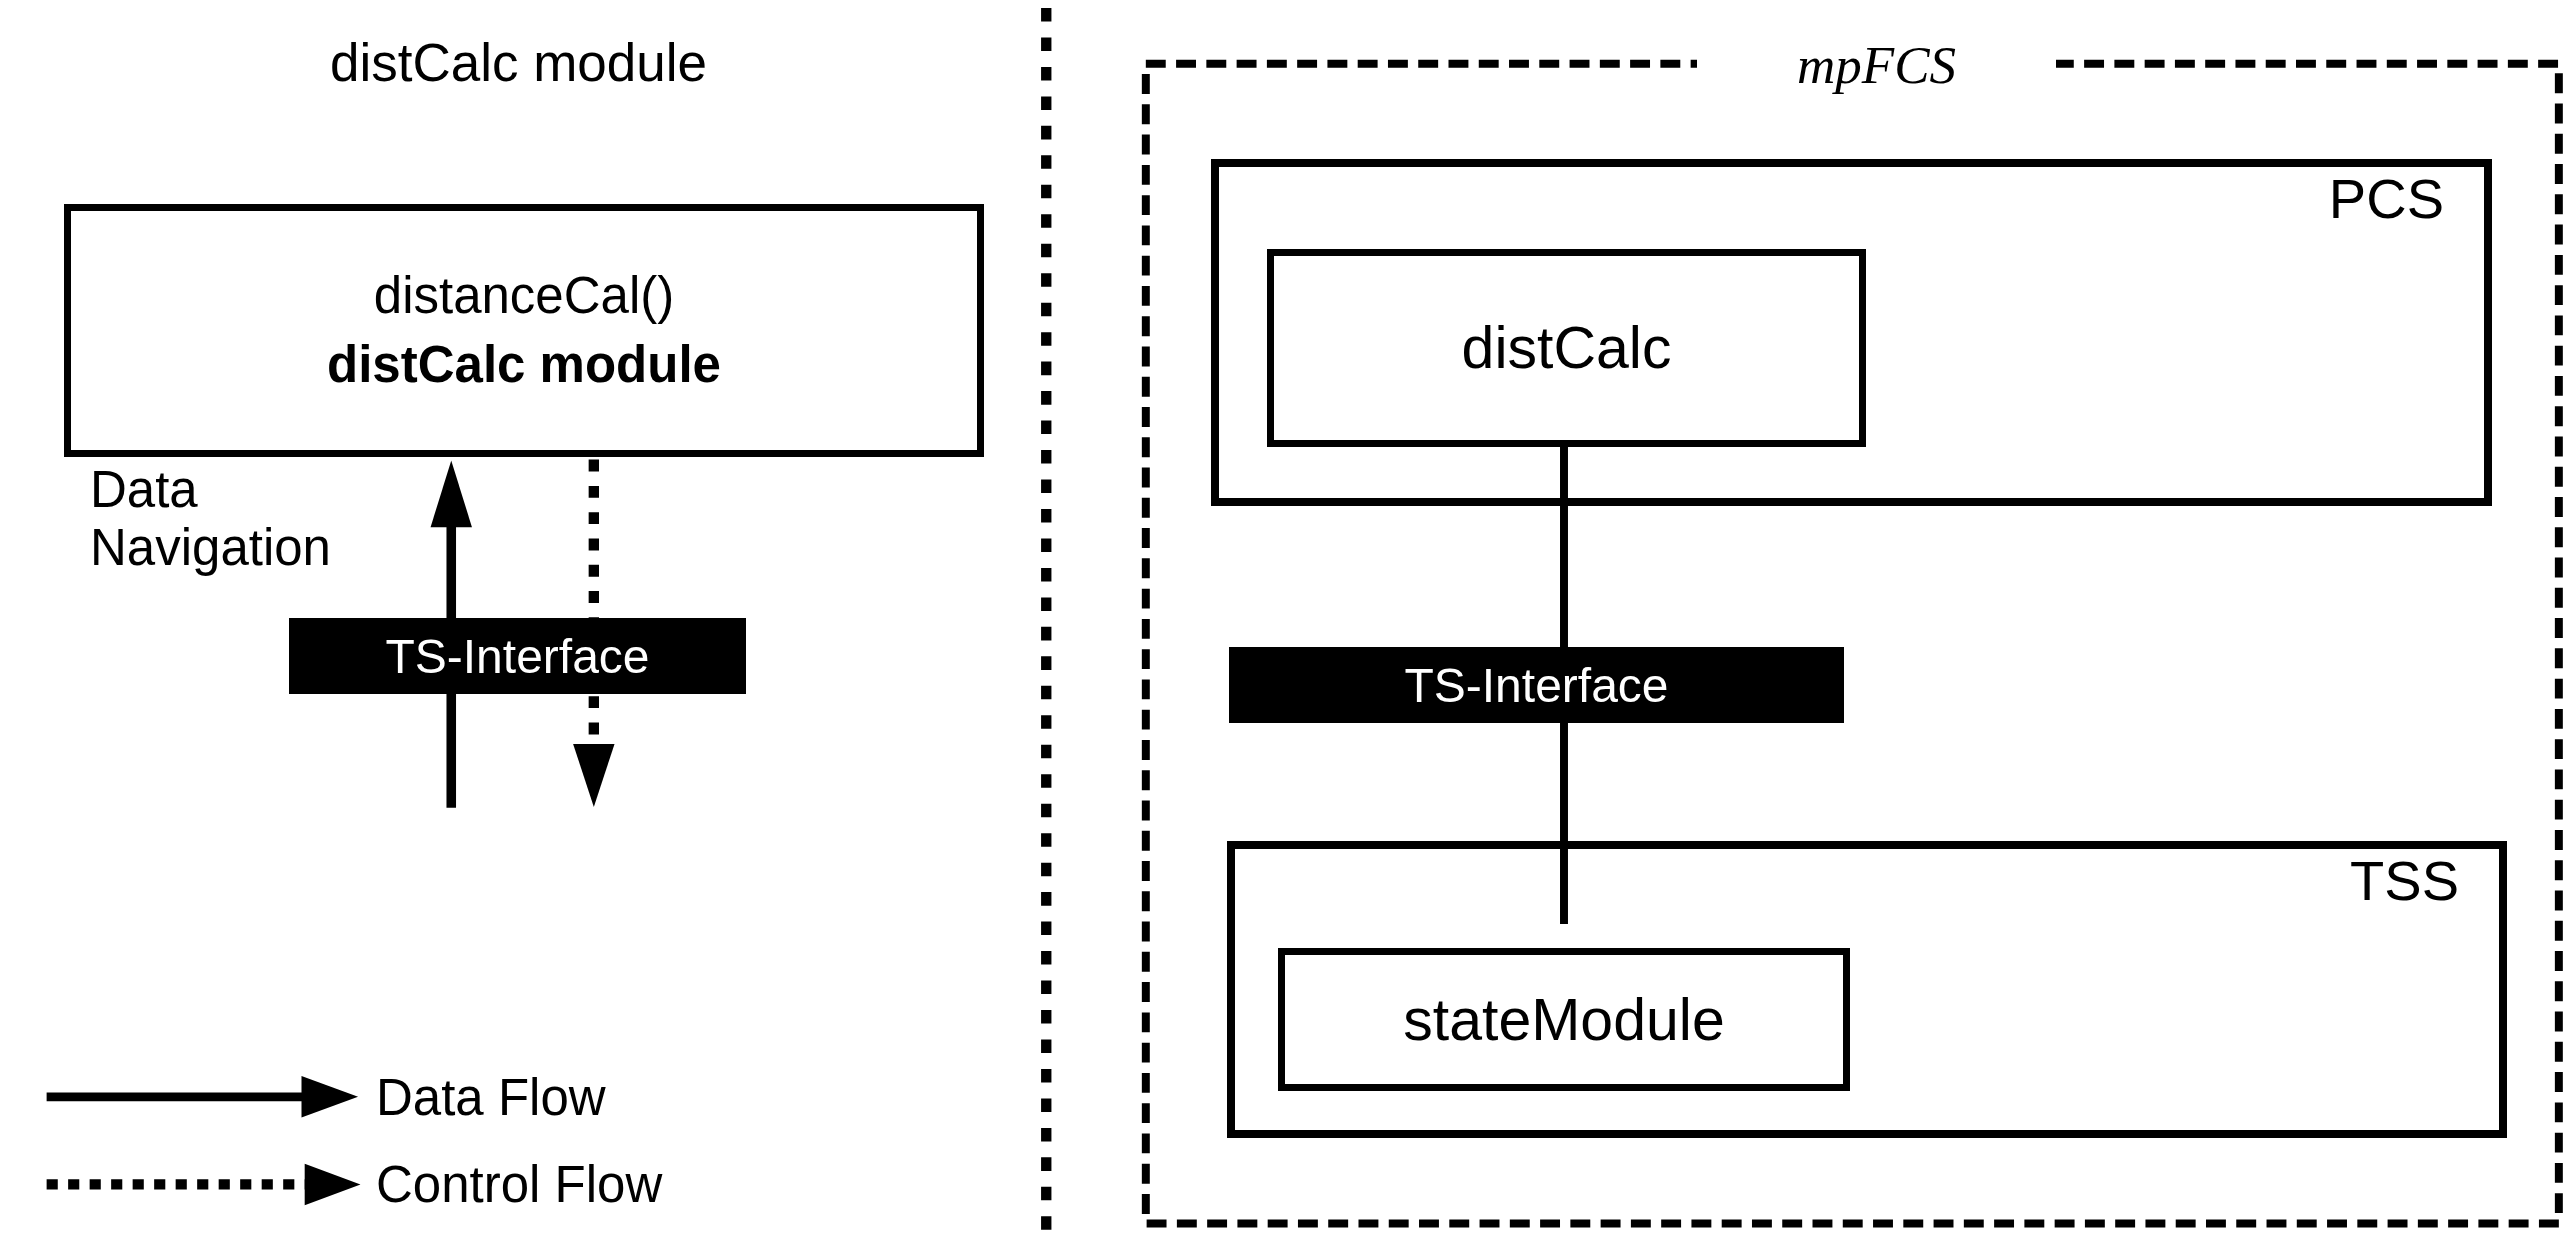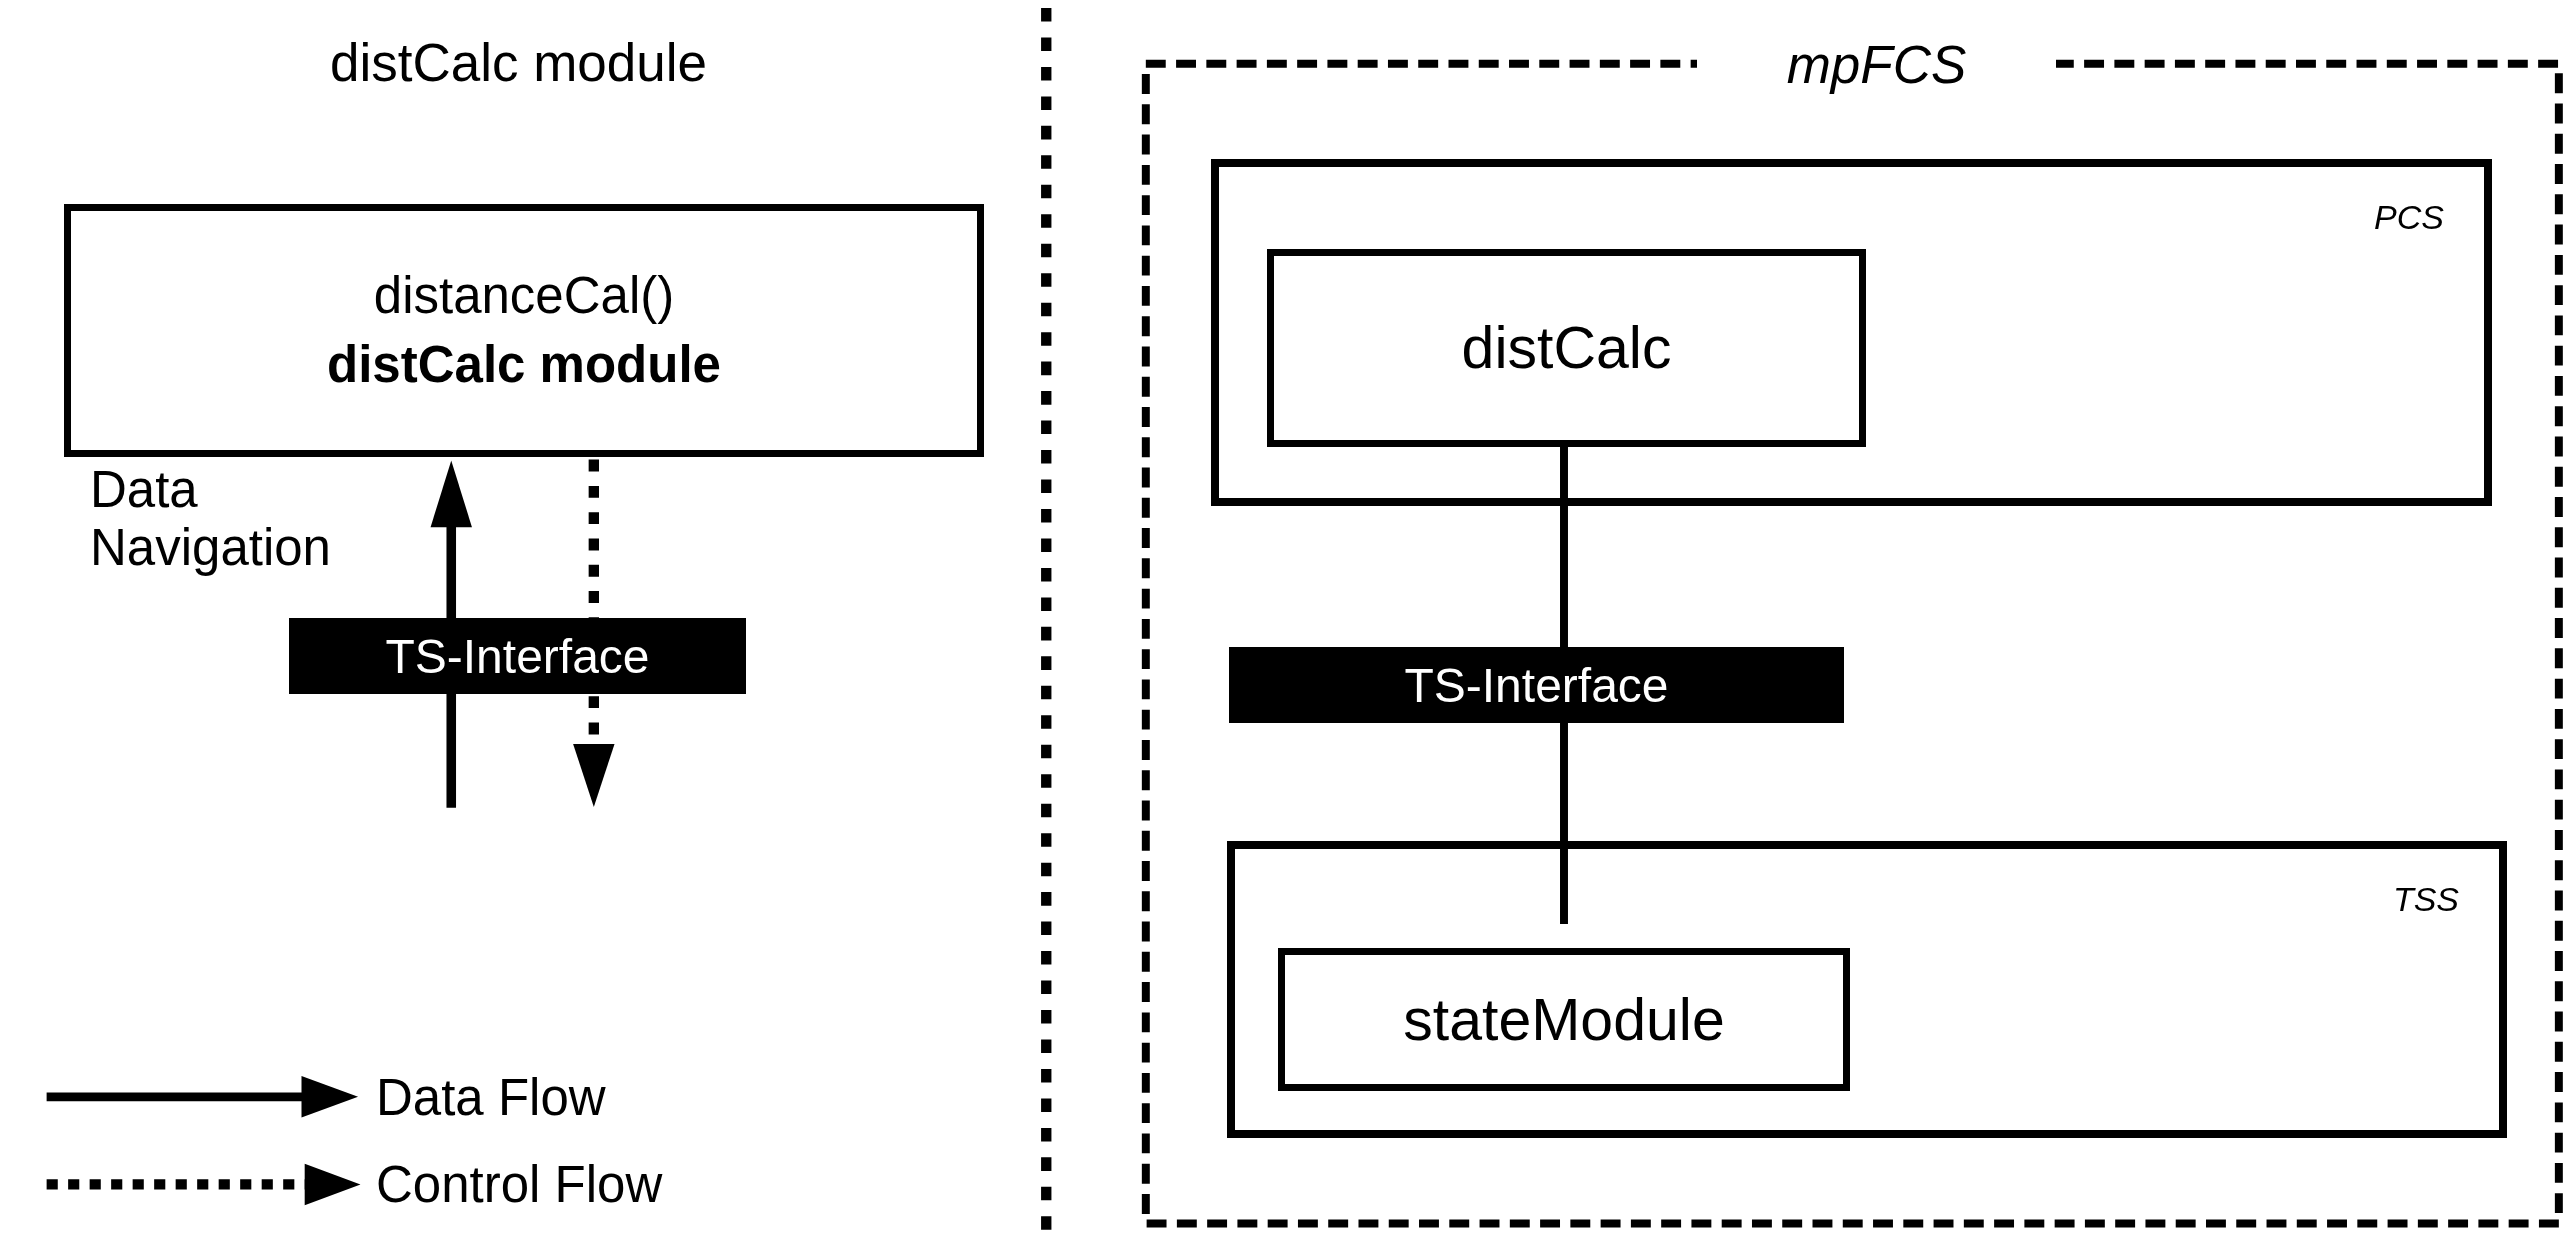--- a/index.html
+++ b/index.html
@@ -56,28 +56,28 @@
   .bar-left{left:289px;top:618px;width:457px;height:76px;}
   .legend-label{font-size:51px;line-height:59px;}
   .legend-label-1{left:376px;top:1068px;}
   .legend-label-2{left:376px;top:1155px;}
 
   
   .mpfcs-label{
     left:1697px;top:28px;width:359px;height:73px;
     background:var(--paper);
     display:flex;align-items:center;justify-content:center;
-    font-size:53px;font-style:italic;
+    font-size:53px;font-style:italic;font-family:Liberation Serif, serif;
   }
   .sys-box{border:8px solid var(--ink);}
   .pcs-box{left:1211px;top:159px;width:1281px;height:347px;}
   .tss-box{left:1227px;top:841px;width:1280px;height:297px;}
   .corner-label{
-    position:absolute;right:40px;top:22px;
-    font-size:34px;line-height:57px;font-style:italic;
+    position:absolute;right:40px;top:3px;
+    font-size:56px;line-height:57px;
   }
   .inner-box{
     border:7.2px solid var(--ink);
     display:flex;align-items:center;justify-content:center;
     font-size:59px;
   }
   .distcalc-box{left:1267px;top:249px;width:599px;height:198px;}
   .statemodule-box{left:1278px;top:920px;width:572px;height:143px;margin-top:28px;}
   .bar-right{left:1229px;top:647px;width:615px;height:76px;}
 </style>

